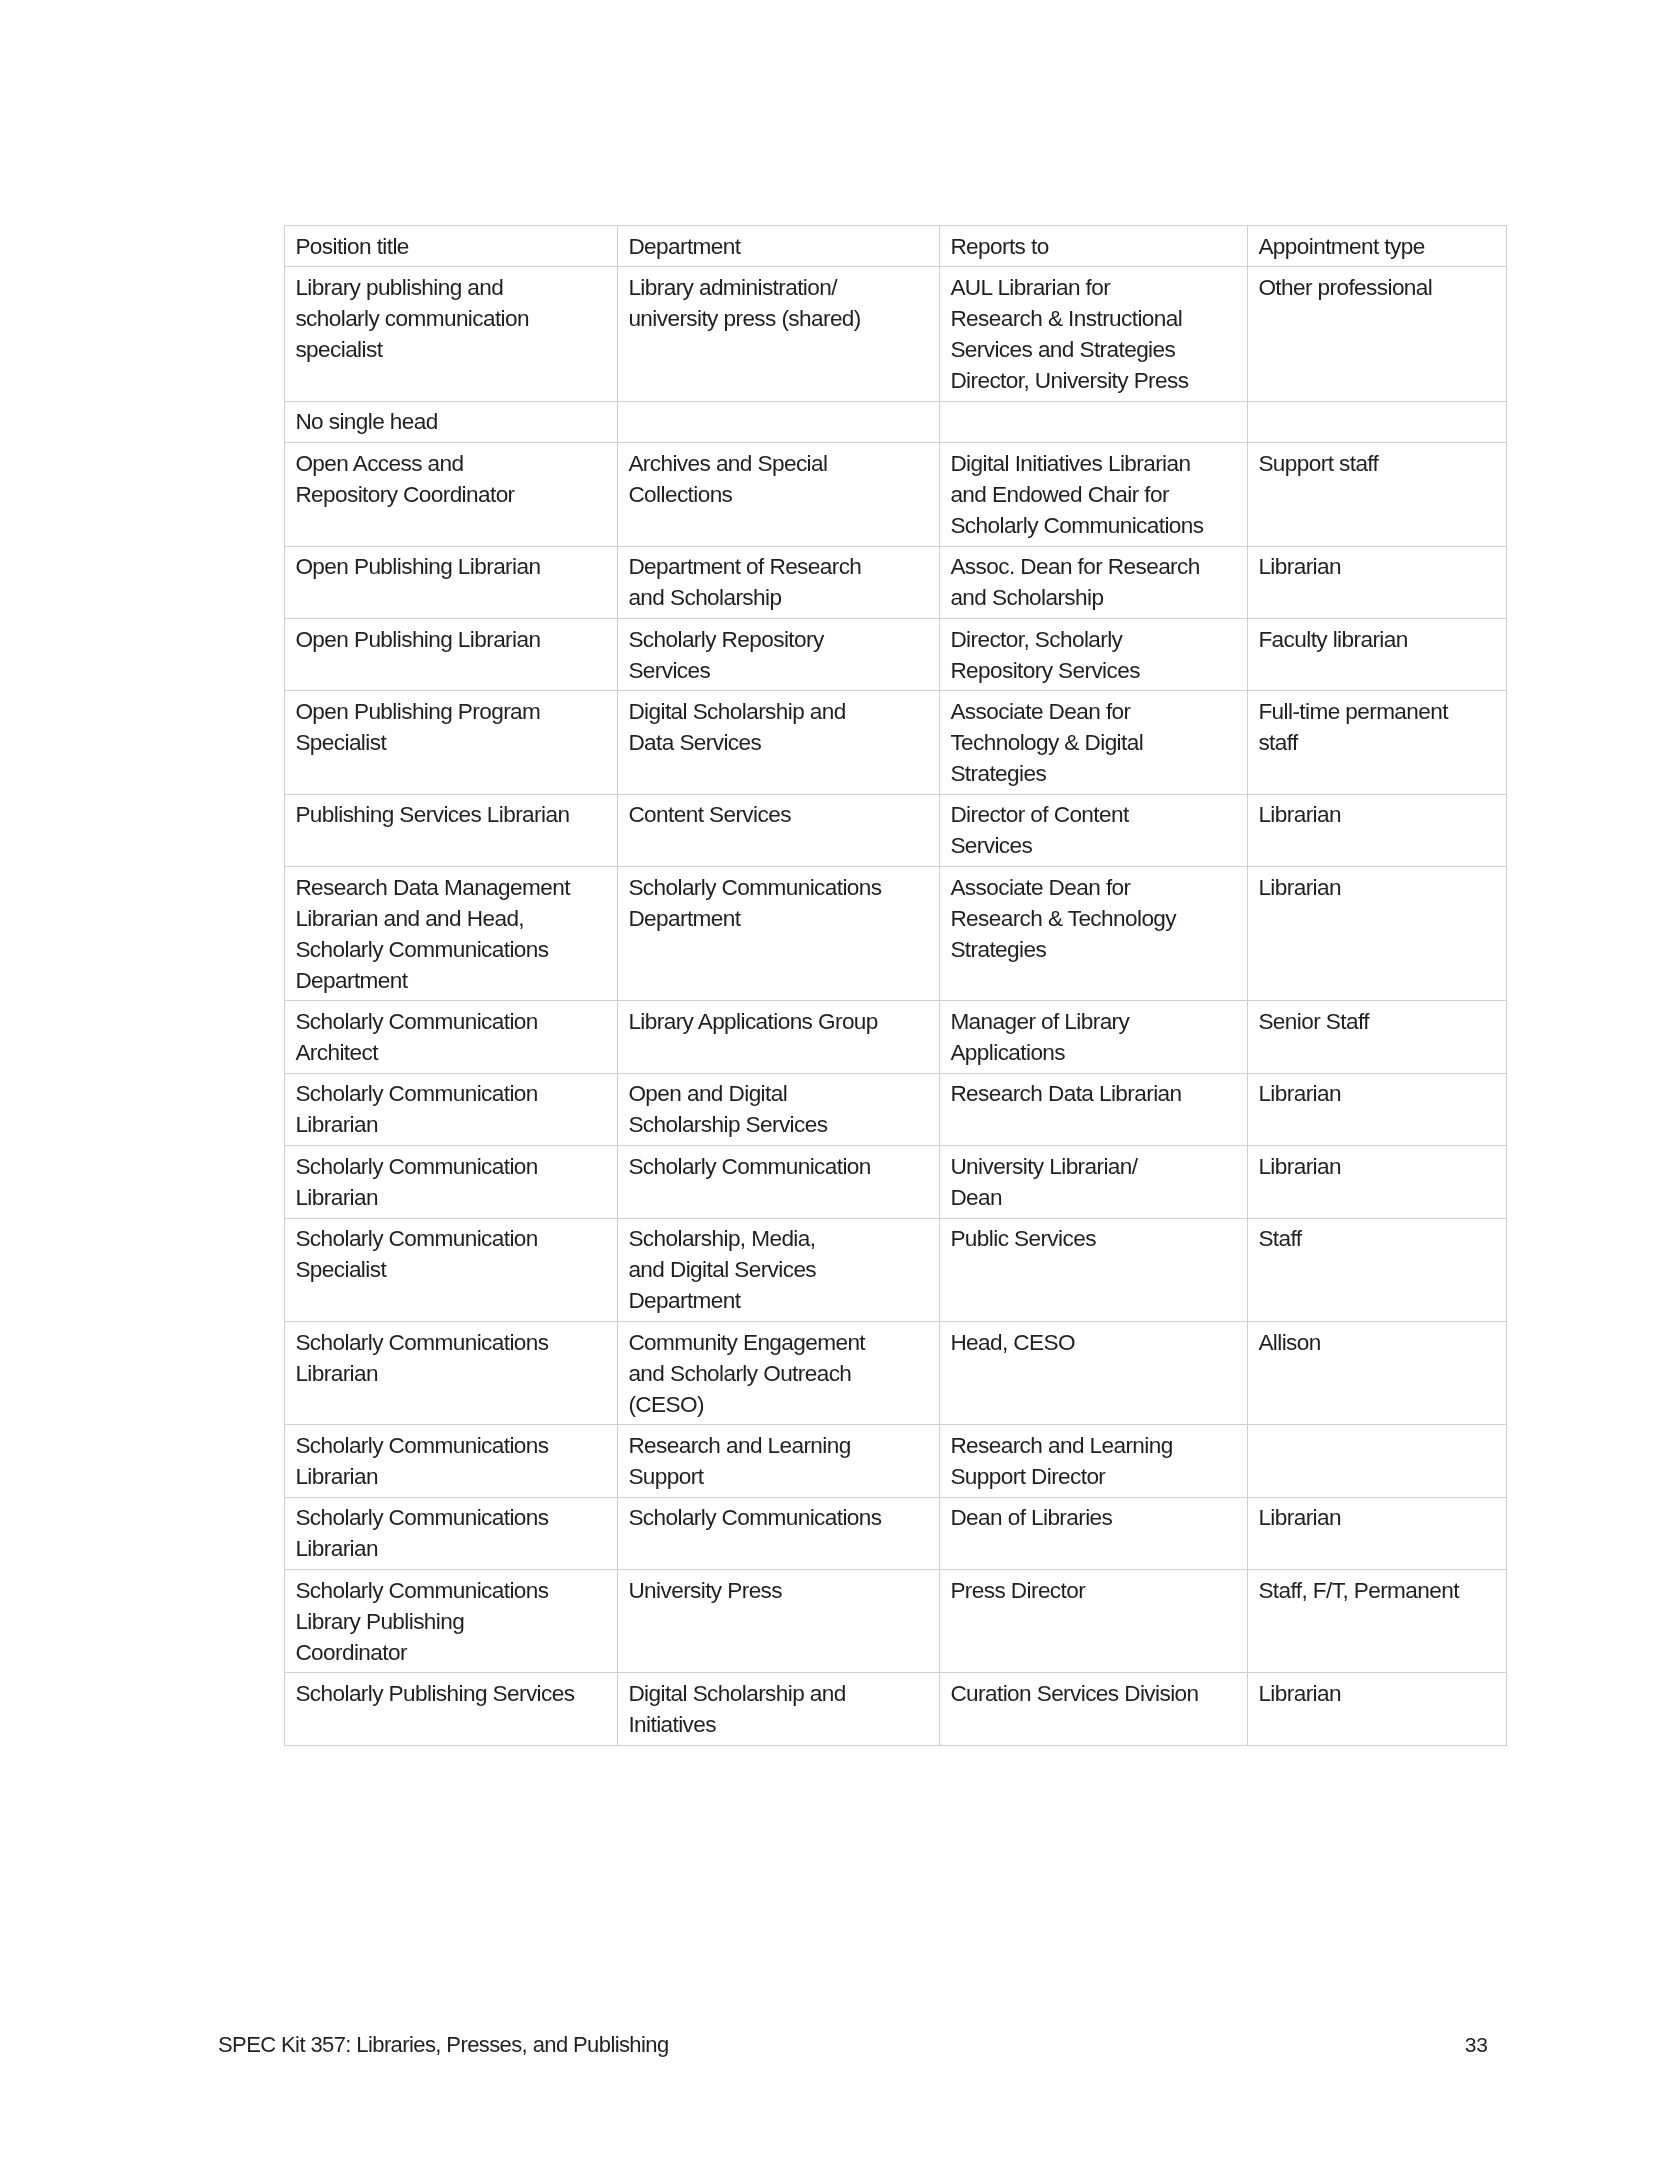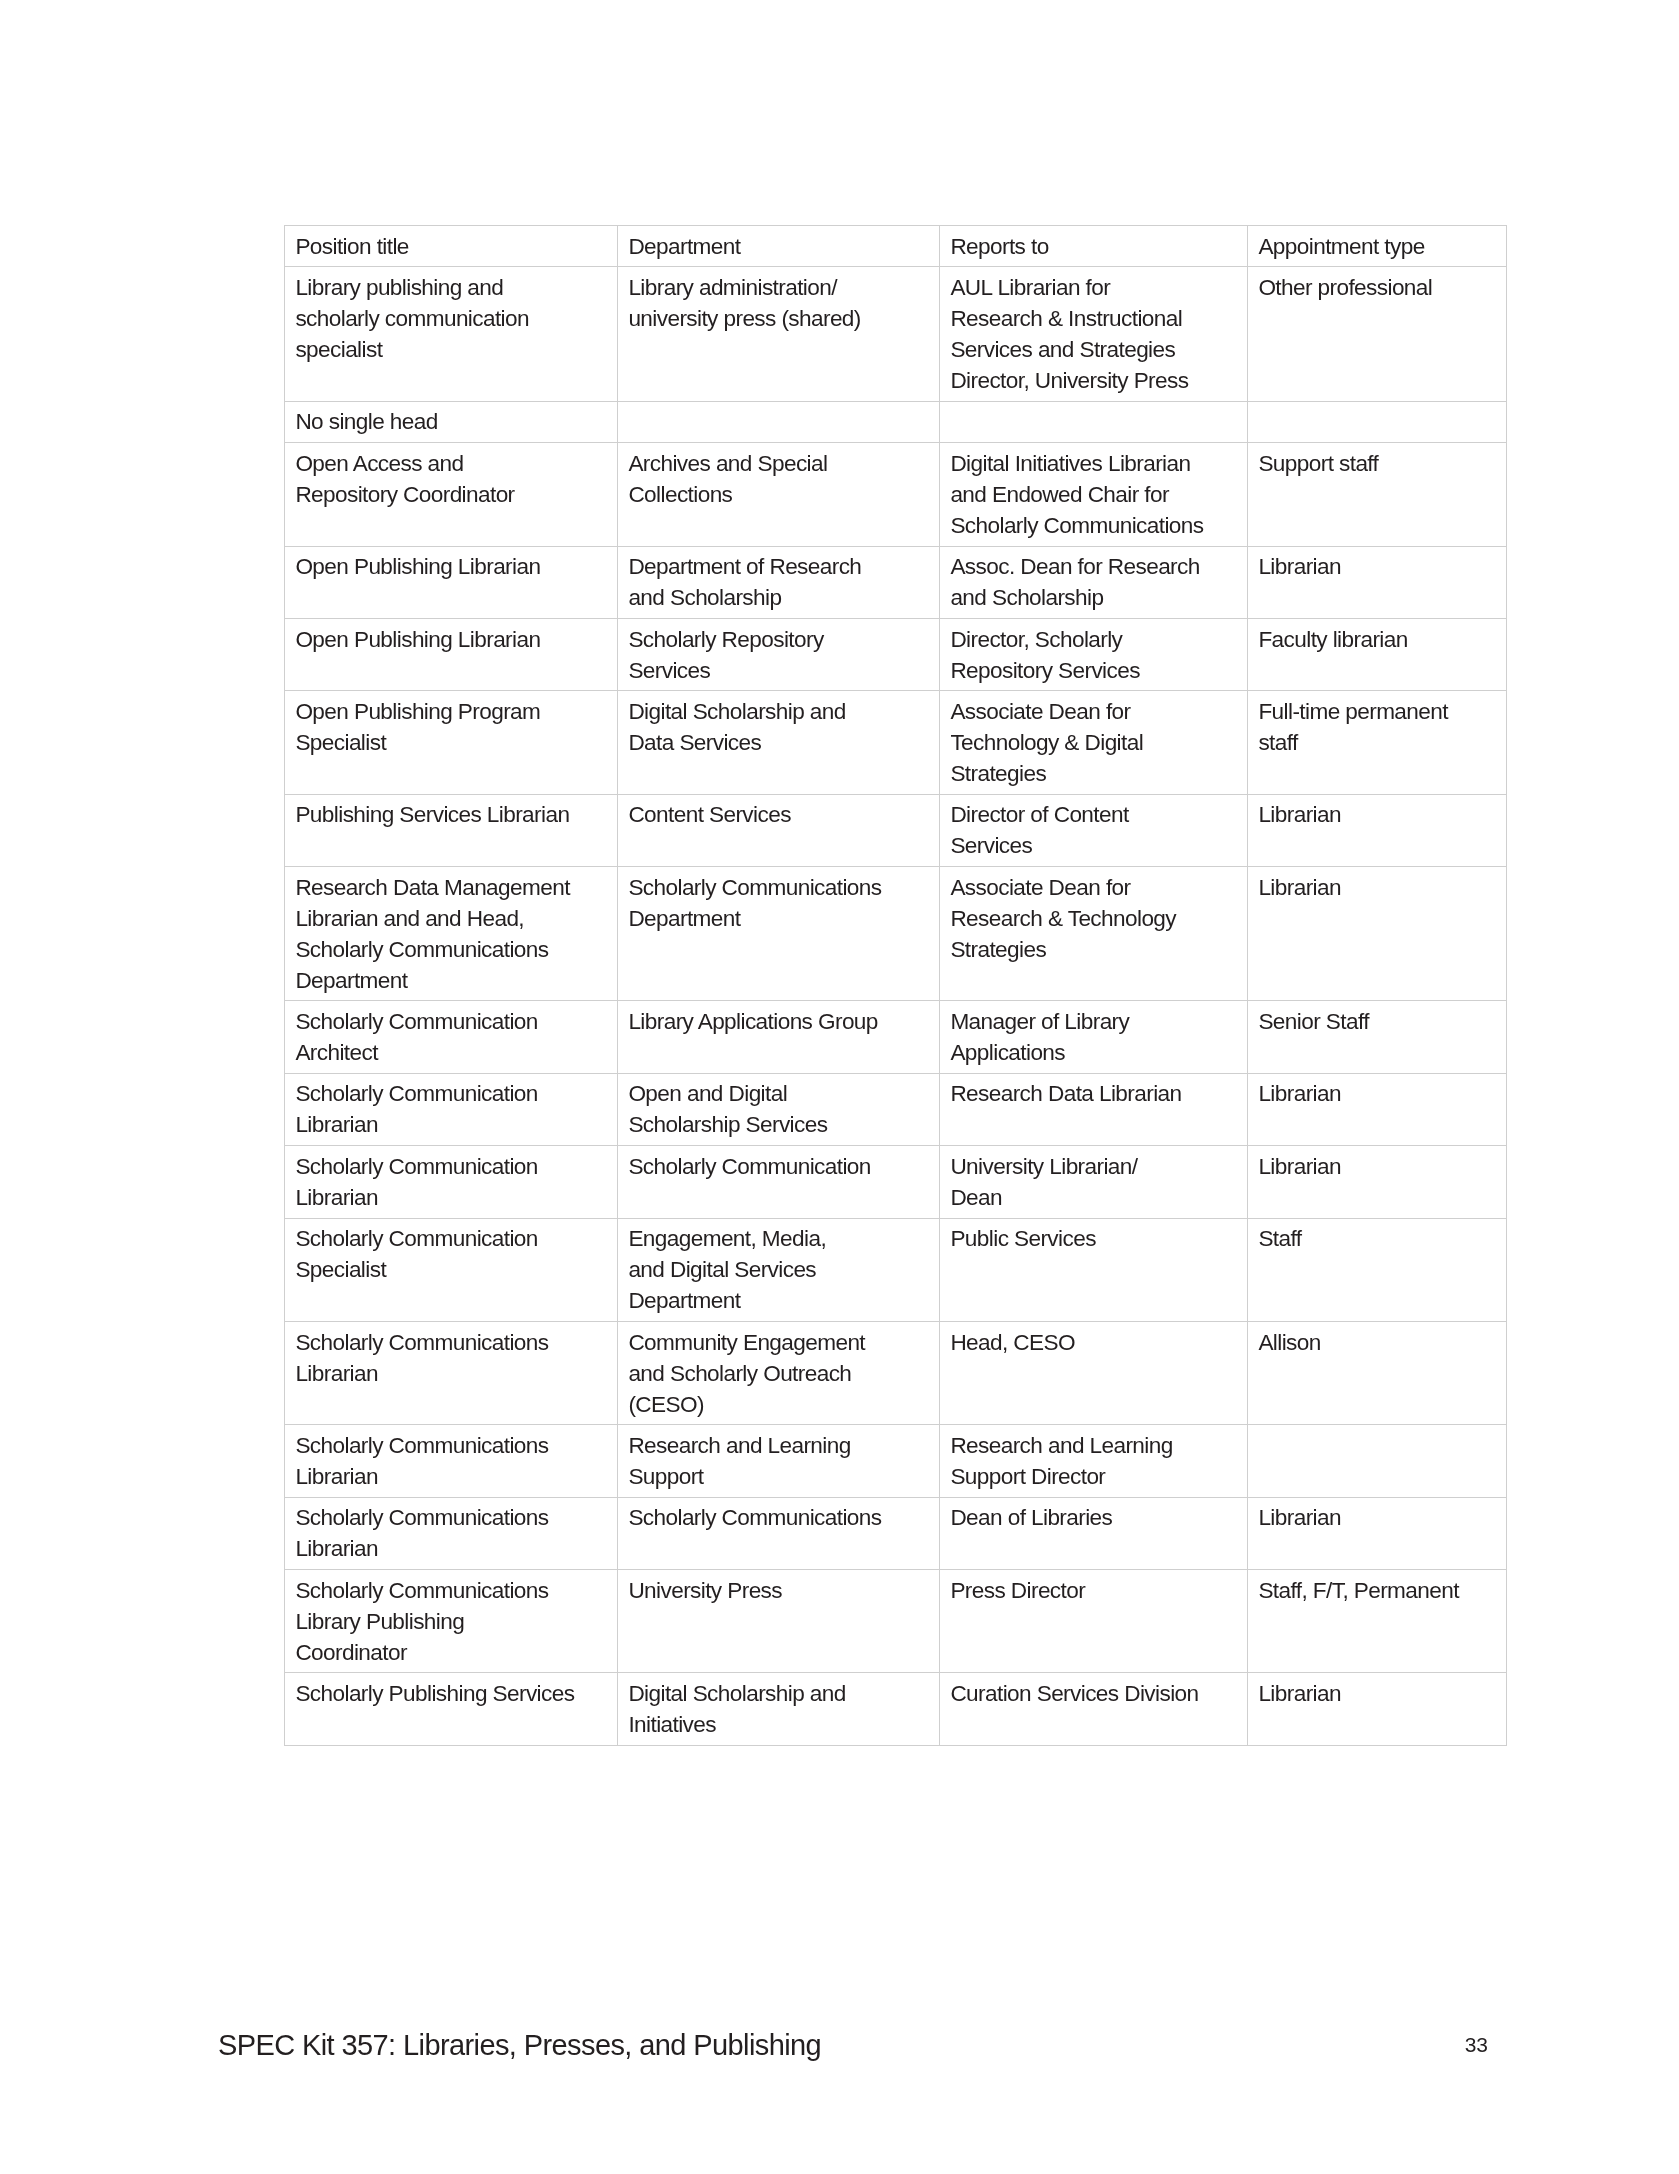--- a/index.html
+++ b/index.html
@@ -47,21 +47,21 @@
   }
   col.c1 { width: 333px; }
   col.c2 { width: 322px; }
   col.c3 { width: 308px; }
   col.c4 { width: 259px; }
 
   .footer-title {
     position: absolute;
     left: 218px;
     top: 2028px;
-    font-size: 29px;
+    font-size: 22px;
     line-height: 34px;
     letter-spacing: -0.6px;
     color: #231f20;
     white-space: nowrap;
   }
   .footer-page {
     position: absolute;
     right: 192px;
     top: 2028px;
     font-size: 21px;
@@ -274,21 +274,21 @@
           <td>
             <span class="line">Librarian</span>
           </td>
         </tr>
         <tr>
           <td>
             <span class="line">Scholarly Communication</span>
             <span class="line">Specialist</span>
           </td>
           <td>
-            <span class="line">Engagement, Media,</span>
+            <span class="line">Scholarship, Media,</span>
             <span class="line">and Digital Services</span>
             <span class="line">Department</span>
           </td>
           <td>
             <span class="line">Public Services</span>
           </td>
           <td>
             <span class="line">Staff</span>
           </td>
         </tr>

